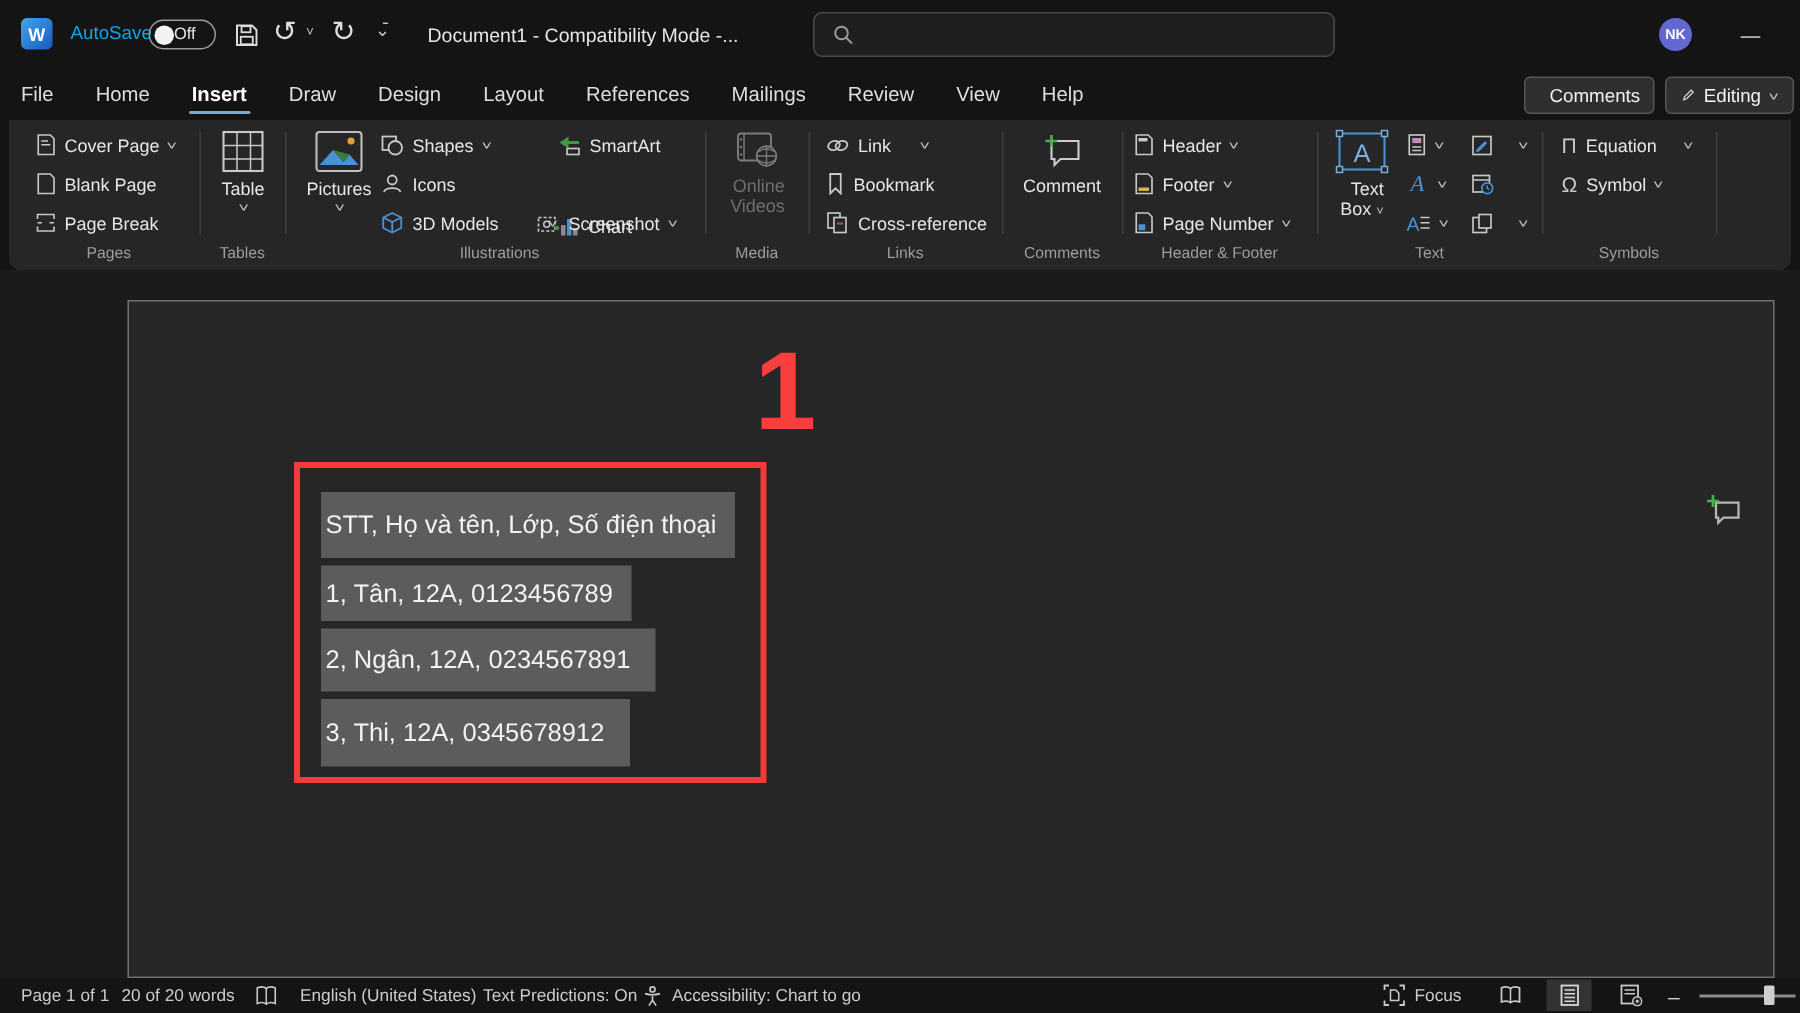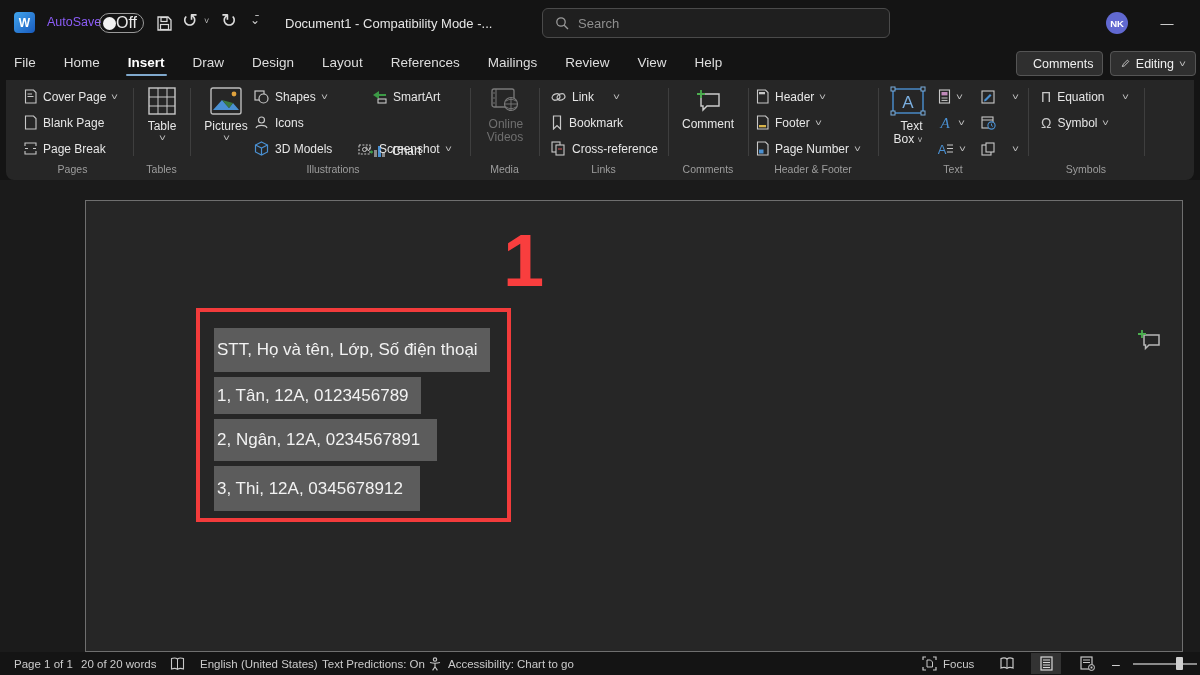--- a/index.html
+++ b/index.html
@@ -6,25 +6,25 @@
   html,body { width:1200px; height:675px; background:#121212; overflow:hidden;
     font-family:"Liberation Sans", sans-serif; }
   .stage { position:relative; width:1200px; height:675px; background:#141414; }
   .abs { position:absolute; }
 
   
   .titlebar { left:0; top:0; width:1200px; height:45px; background:#141414; }
   .word-icon { left:14px; top:12px; width:21px; height:21px; border-radius:4px;
     background:linear-gradient(135deg,#41a5ee 0%,#2b7cd3 55%,#185abd 100%);
     color:#fff; font-size:12px; font-weight:bold; display:flex; align-items:center; justify-content:center; }
-  .autosave-label { left:47px; top:15px; font-size:12.5px; color:#8b5cf6; }
+  .autosave-label { left:47px; top:15px; font-size:12.5px; color:#0ea5e9; }
   .toggle { left:99px; top:13px; width:45px; height:20px; border:1px solid #9a9a9a; border-radius:10px;
     display:flex; align-items:center; }
   .toggle .knob { width:13px; height:13px; border-radius:50%; background:#f2f2f2; margin-left:3px; }
-  .toggle .state { font-size:16px; color:#e8e8e8; margin-left:0; }
+  .toggle .state { font-size:11px; color:#e8e8e8; margin-left:0; }
   .save-btn { left:152px; top:11px; width:24px; height:24px; display:flex; align-items:center; justify-content:center; }
   .undo-btn { left:182px; top:9px; font-size:19px; color:#dcdcdc; }
   .undo-chev { left:204px; top:16px; font-size:9px; color:#bdbdbd; }
   .redo-btn { left:221px; top:9px; font-size:19px; color:#dcdcdc; }
   .qat-more { left:250px; top:13px; font-size:12px; color:#cfcfcf; letter-spacing:-1px; }
   .doc-title { left:285px; top:16px; font-size:13px; color:#e6e6e6; }
   .searchbox { left:542px; top:8px; width:348px; height:30px; background:#1f1f1f;
     border:1px solid #4a4a4a; border-radius:6px; display:flex; align-items:center; padding-left:12px; gap:9px; }
   .searchbox input { background:transparent; border:none; outline:none; color:#cfcfcf;
     font-size:13px; font-family:"Liberation Sans",sans-serif; width:280px; }
@@ -102,21 +102,20 @@
     <div class="abs undo-btn">↺</div>
     <div class="abs undo-chev">˅</div>
     <div class="abs redo-btn">↻</div>
     <div class="abs qat-more">⌄̄</div>
     <div class="abs doc-title">Document1  -  Compatibility Mode  -...</div>
     <div class="abs searchbox">
       <svg width="14" height="14" viewBox="0 0 14 14">
         <circle cx="6" cy="6" r="4.2" fill="none" stroke="#9a9a9a" stroke-width="1.3"></circle>
         <line x1="9.2" y1="9.2" x2="13" y2="13" stroke="#9a9a9a" stroke-width="1.3"></line>
       </svg>
-      <input type="text" placeholder="Search" style="">
     </div>
     <div class="abs avatar">NK</div>
     <div class="abs minimize">—</div>
   </div>
 
   <div class="abs tabrow">
     <div class="tab">File</div>
     <div class="tab">Home</div>
     <div class="tab active">Insert</div>
     <div class="tab">Draw</div>

